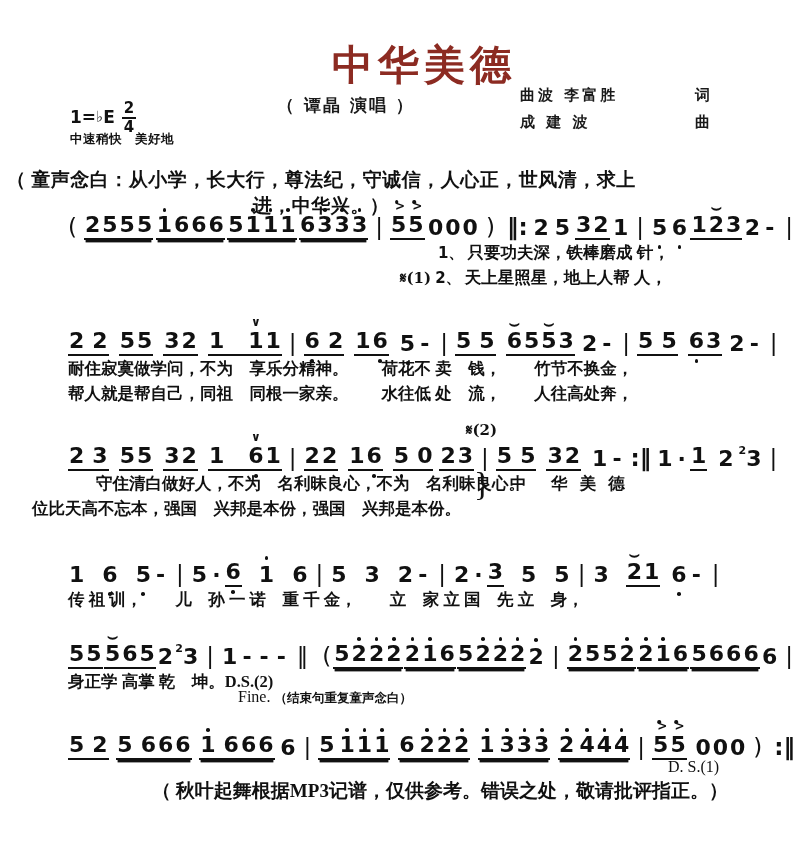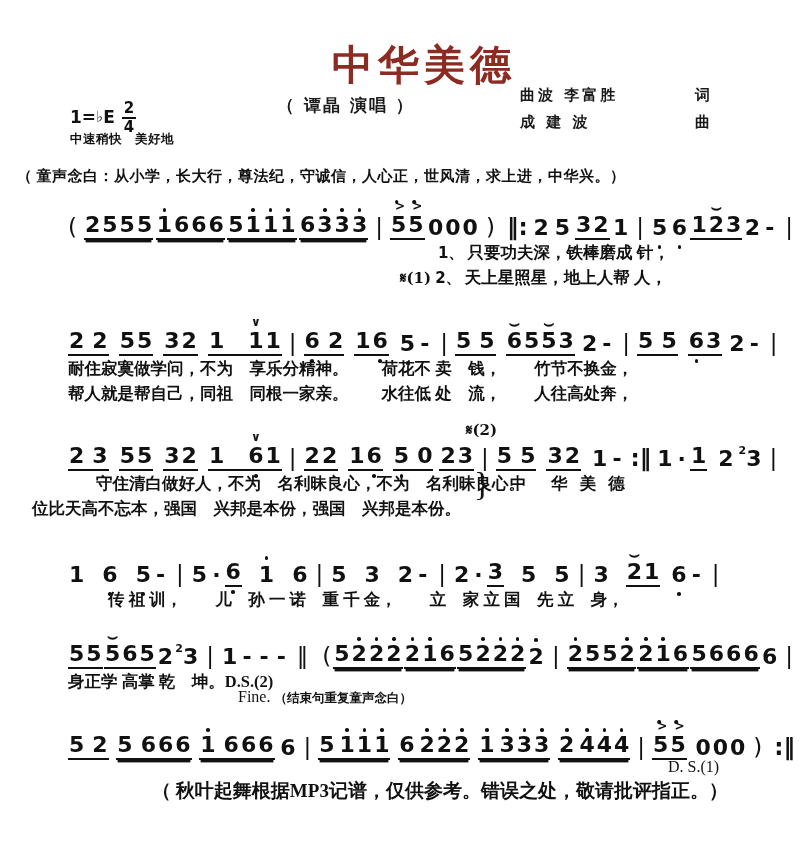--- a/index.html
+++ b/index.html
@@ -84,21 +84,21 @@
     font-size: 12.5px;
     letter-spacing: 0.5px;
   }
 
   .spoken {
     position: absolute;
     top: 167px; left: 0; width: 642px;
     text-align: center;
     font-family: "Liberation Serif", serif;
     font-weight: bold;
-    font-size: 15px;
+    font-size: 19px;
     letter-spacing: 0.5px;
   }
 
   
   .system { position: absolute; left: 0; width: 800px; }
 
   .noteline {
     display: flex;
     align-items: flex-end;
     font-family: "DejaVu Sans", sans-serif;
@@ -421,21 +421,21 @@
       <span class="n">5</span>
       <span class="bar">|</span>
       <span class="n">3</span>
         <span class="sp16"></span>
       <span class="beam"><span class="n caret">2</span><span class="n">1</span></span>
       <span class="sp10"></span>
       <span class="n lo">6</span>
         <span class="dash">-</span>
       <span class="bar">|</span>
     </div>
-    <div class="lyricline" style="padding-left:108px">
+    <div class="lyricline" style="padding-left:68px">
       <span class="ltext">传 祖 训，　　儿　孙 一 诺　重 千 金，　　立　家 立 国　先 立　身，</span>
     </div>
   </div>
 
   <div class="system" style="top:635px">
     <div class="noteline">
       <span class="beam"><span class="n">5</span><span class="n">5</span></span>
       <span class="sp10"></span>
       <span class="beam"><span class="n caret">5</span><span class="n">6</span><span class="n">5</span></span>
       <span class="sp6"></span>

